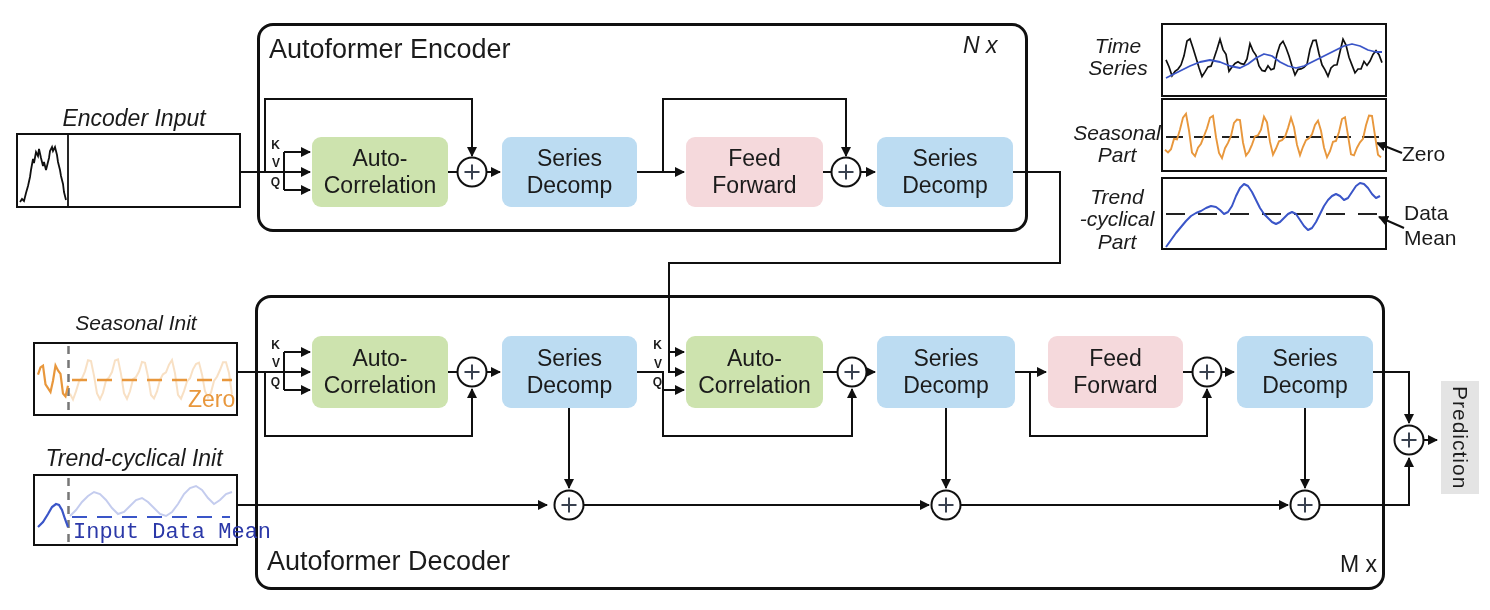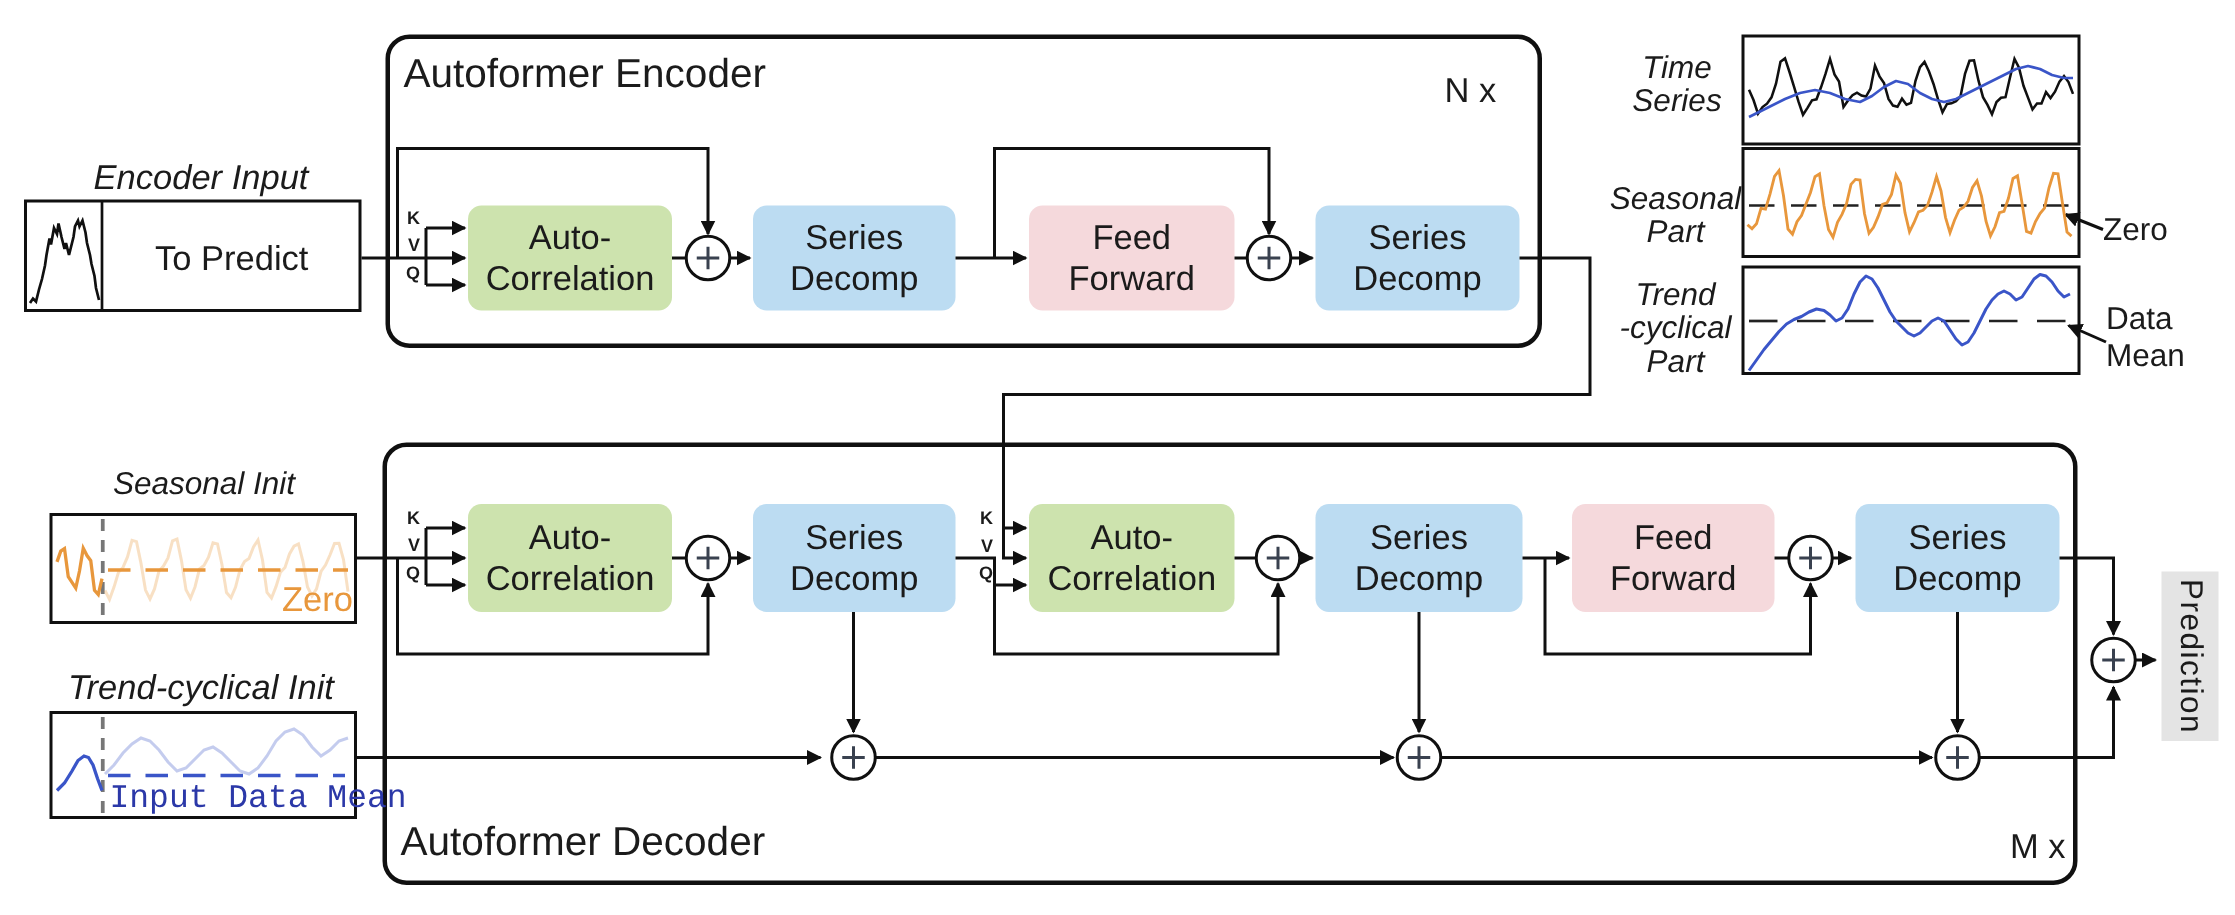--- a/index.html
+++ b/index.html
@@ -23,27 +23,26 @@
 </style>
 </head>
 <body>
 
 <div class="canvas">
 
   <div class="frame" style="left:257px;top:23px;width:771px;height:209px;"></div>
   <div class="frame" style="left:255px;top:295px;width:1130px;height:295px;"></div>
 
   <div class="lbl title" style="left:269px;top:34px;">Autoformer Encoder</div>
-  <div class="lbl rep" style="left:963px;top:47px;">N x</div>
+  <div class="lbl rep" style="left:963px;top:32px;font-style:italic;">N x</div>
   <div class="lbl title" style="left:267px;top:546px;">Autoformer Decoder</div>
   <div class="lbl rep" style="left:1340px;top:551px;">M x</div>
 
   <div class="lbl cx" style="left:134px;top:105px;font-size:23px;">Encoder Input</div>
   <div class="inbox" style="left:16px;top:133px;width:225px;height:75px;"></div>
-  <div class="lbl" style="left:68px;top:159px;width:173px;text-align:center;font-size:23px;">To Predict</div>
 
   <div class="lbl cx" style="left:136px;top:311px;font-size:21px;">Seasonal Init</div>
   <div class="inbox" style="left:33px;top:342px;width:205px;height:74px;"></div>
   <div class="lbl" style="left: 188px; top: 386px; font-size: 23px; color: rgb(232, 151, 60);">Zero</div>
 
   <div class="lbl cx" style="left:134px;top:445px;font-size:23px;">Trend-cyclical Init</div>
   <div class="inbox" style="left:33px;top:474px;width:205px;height:72px;"></div>
   <div class="lbl" style="left: 73px; top: 520px; font-size: 22px; color: rgb(43, 56, 168); font-family: Liberation Mono, monospace;">Input Data Mean</div>
 
   <div class="block" style="left: 312px; top: 137px; width: 136px; height: 70px; background: rgb(205, 227, 174);">Auto-

